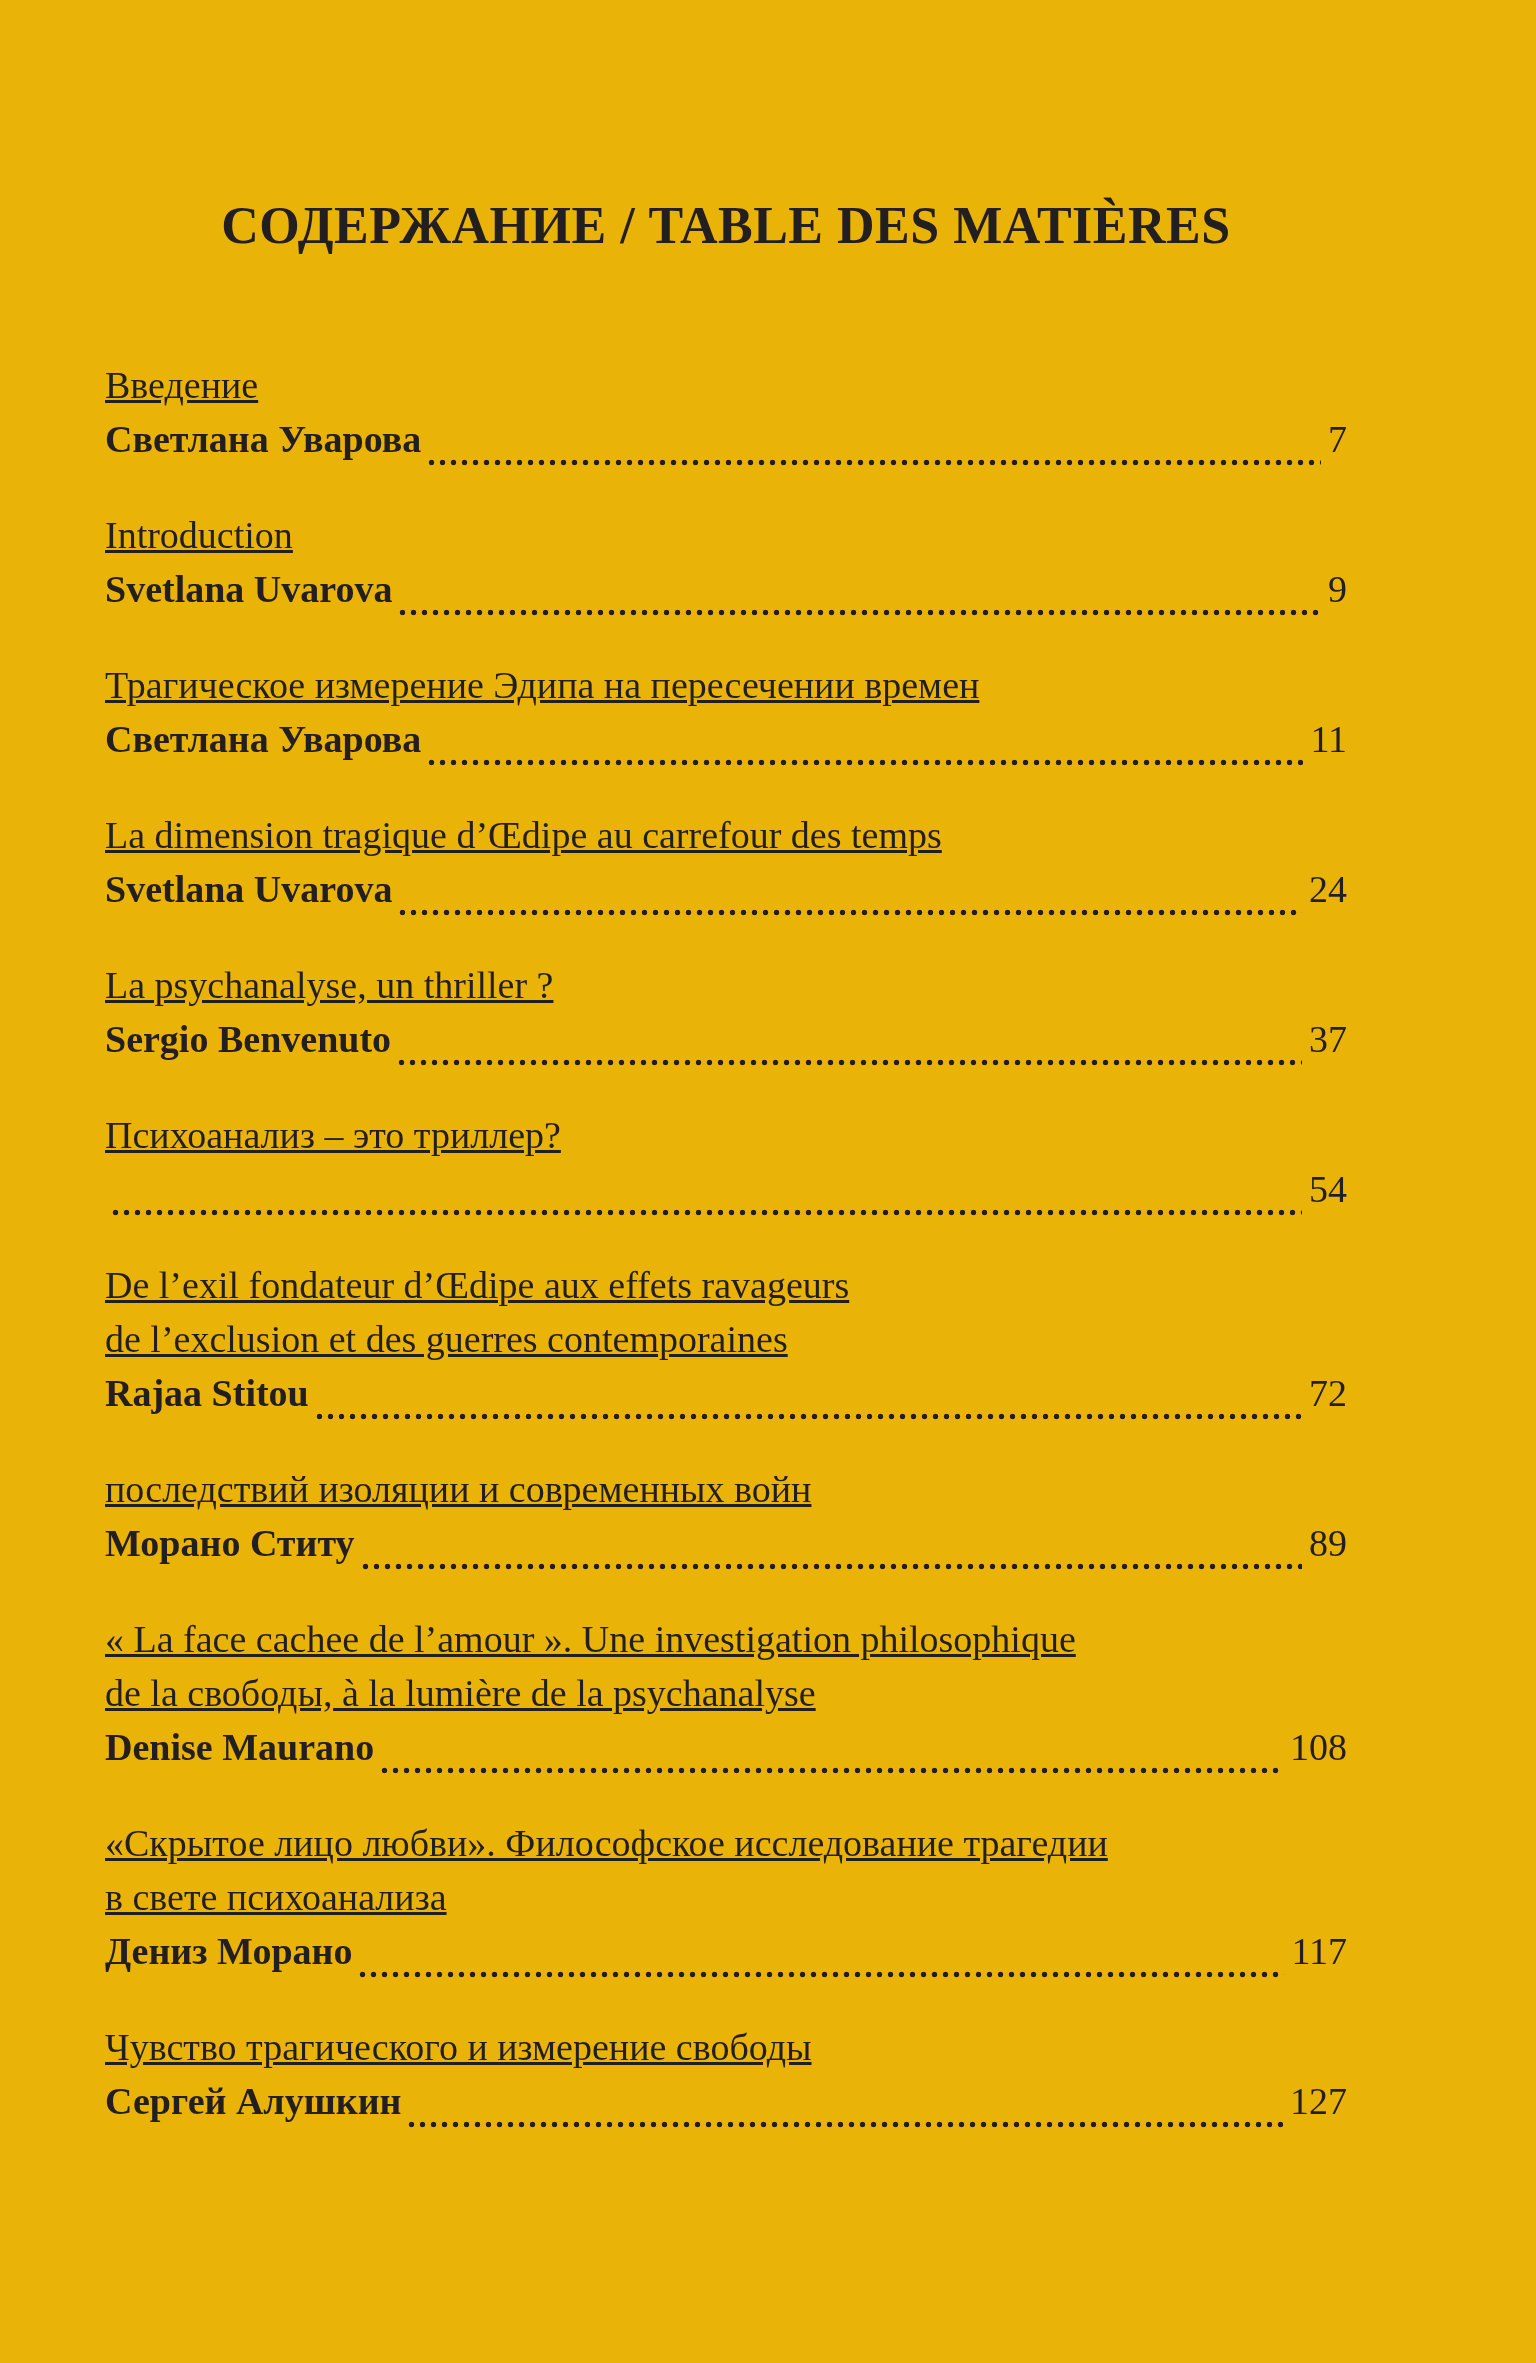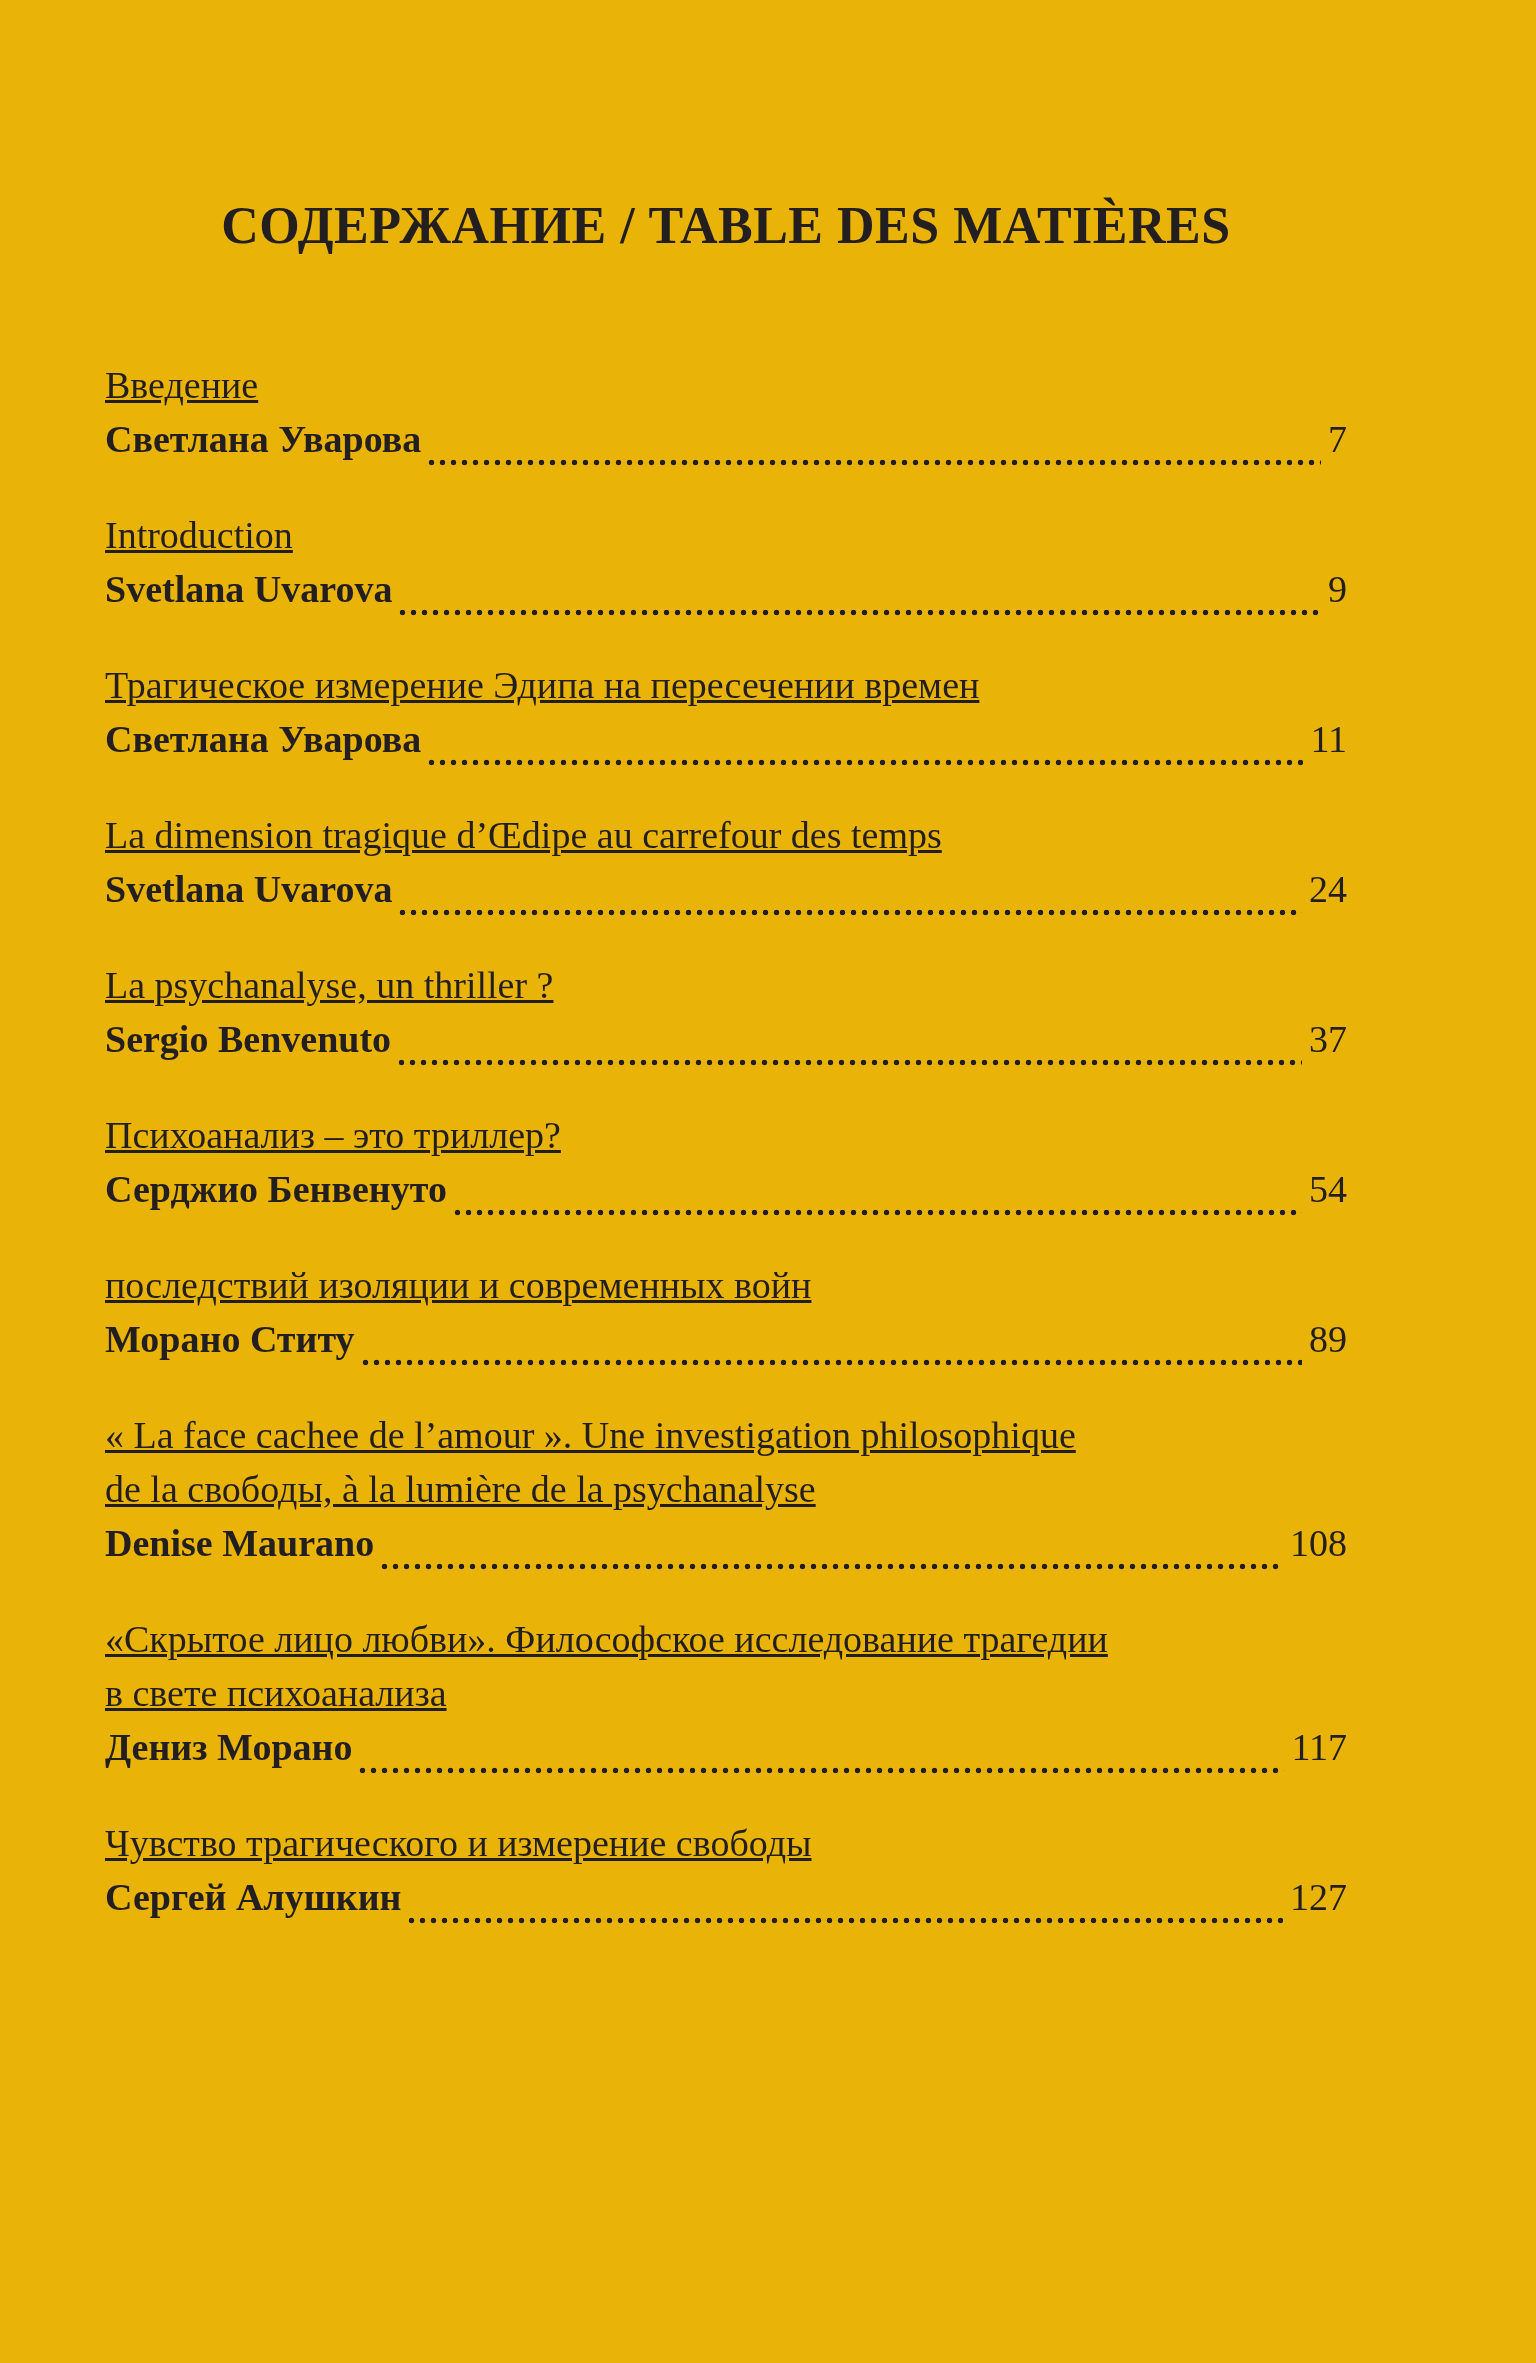--- a/index.html
+++ b/index.html
@@ -122,26 +122,36 @@
       <span class="leader"></span>
       <span class="pagenum">37</span>
     </div>
   </div>
 
   <div class="entry">
     <div class="titles">
             <div class="entry-title-line">Психоанализ – это триллер?</div>
           </div>
     <div class="author-row">
-      <span class="author">Серджио Бенвенуто</span>
       <span class="leader"></span>
       <span class="pagenum">54</span>
     </div>
   </div>
 
+  <div class="entry">
+    <div class="titles">
+            <div class="entry-title-line">De l’exil fondateur d’Œdipe aux effets ravageurs</div>
+            <div class="entry-title-line">de l’exclusion et des guerres contemporaines</div>
+          </div>
+    <div class="author-row">
+      <span class="author">Rajaa Stitou</span>
+      <span class="leader"></span>
+      <span class="pagenum">72</span>
+    </div>
+  </div>
 
   <div class="entry">
     <div class="titles">
             <div class="entry-title-line">последствий изоляции и современных войн</div>
           </div>
     <div class="author-row">
       <span class="author">Морано Ститу</span>
       <span class="leader"></span>
       <span class="pagenum">89</span>
     </div>

